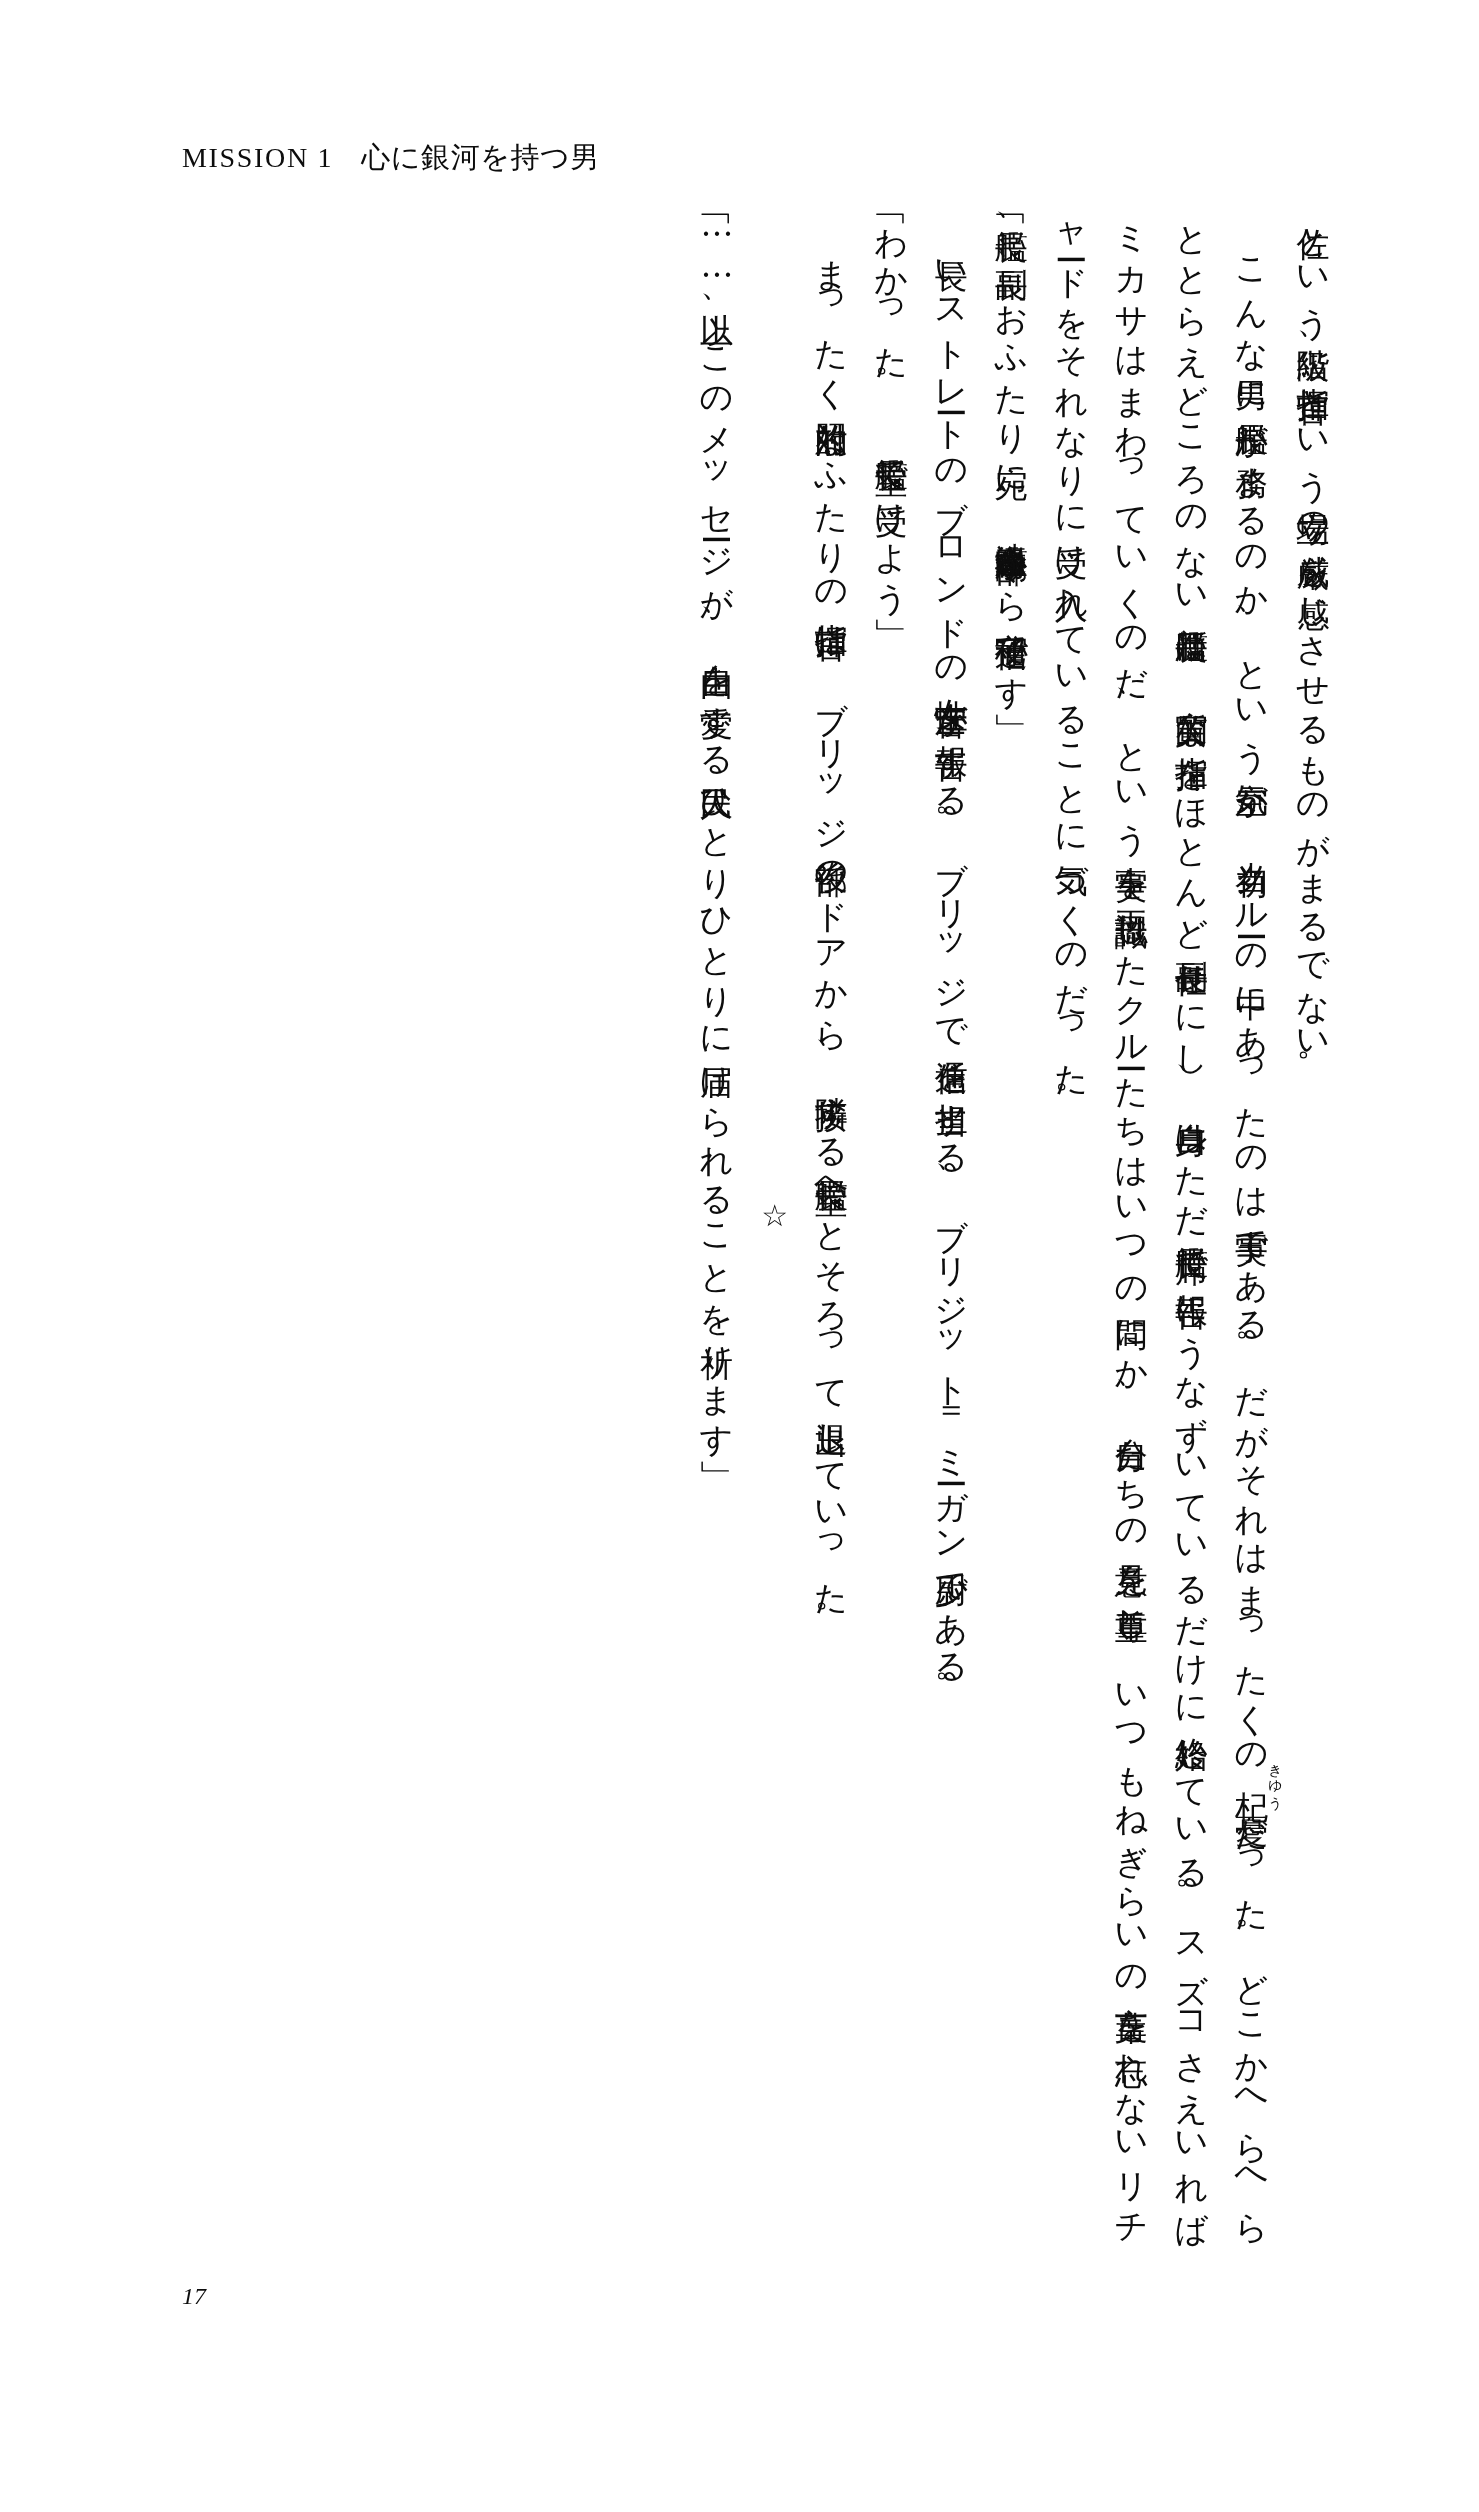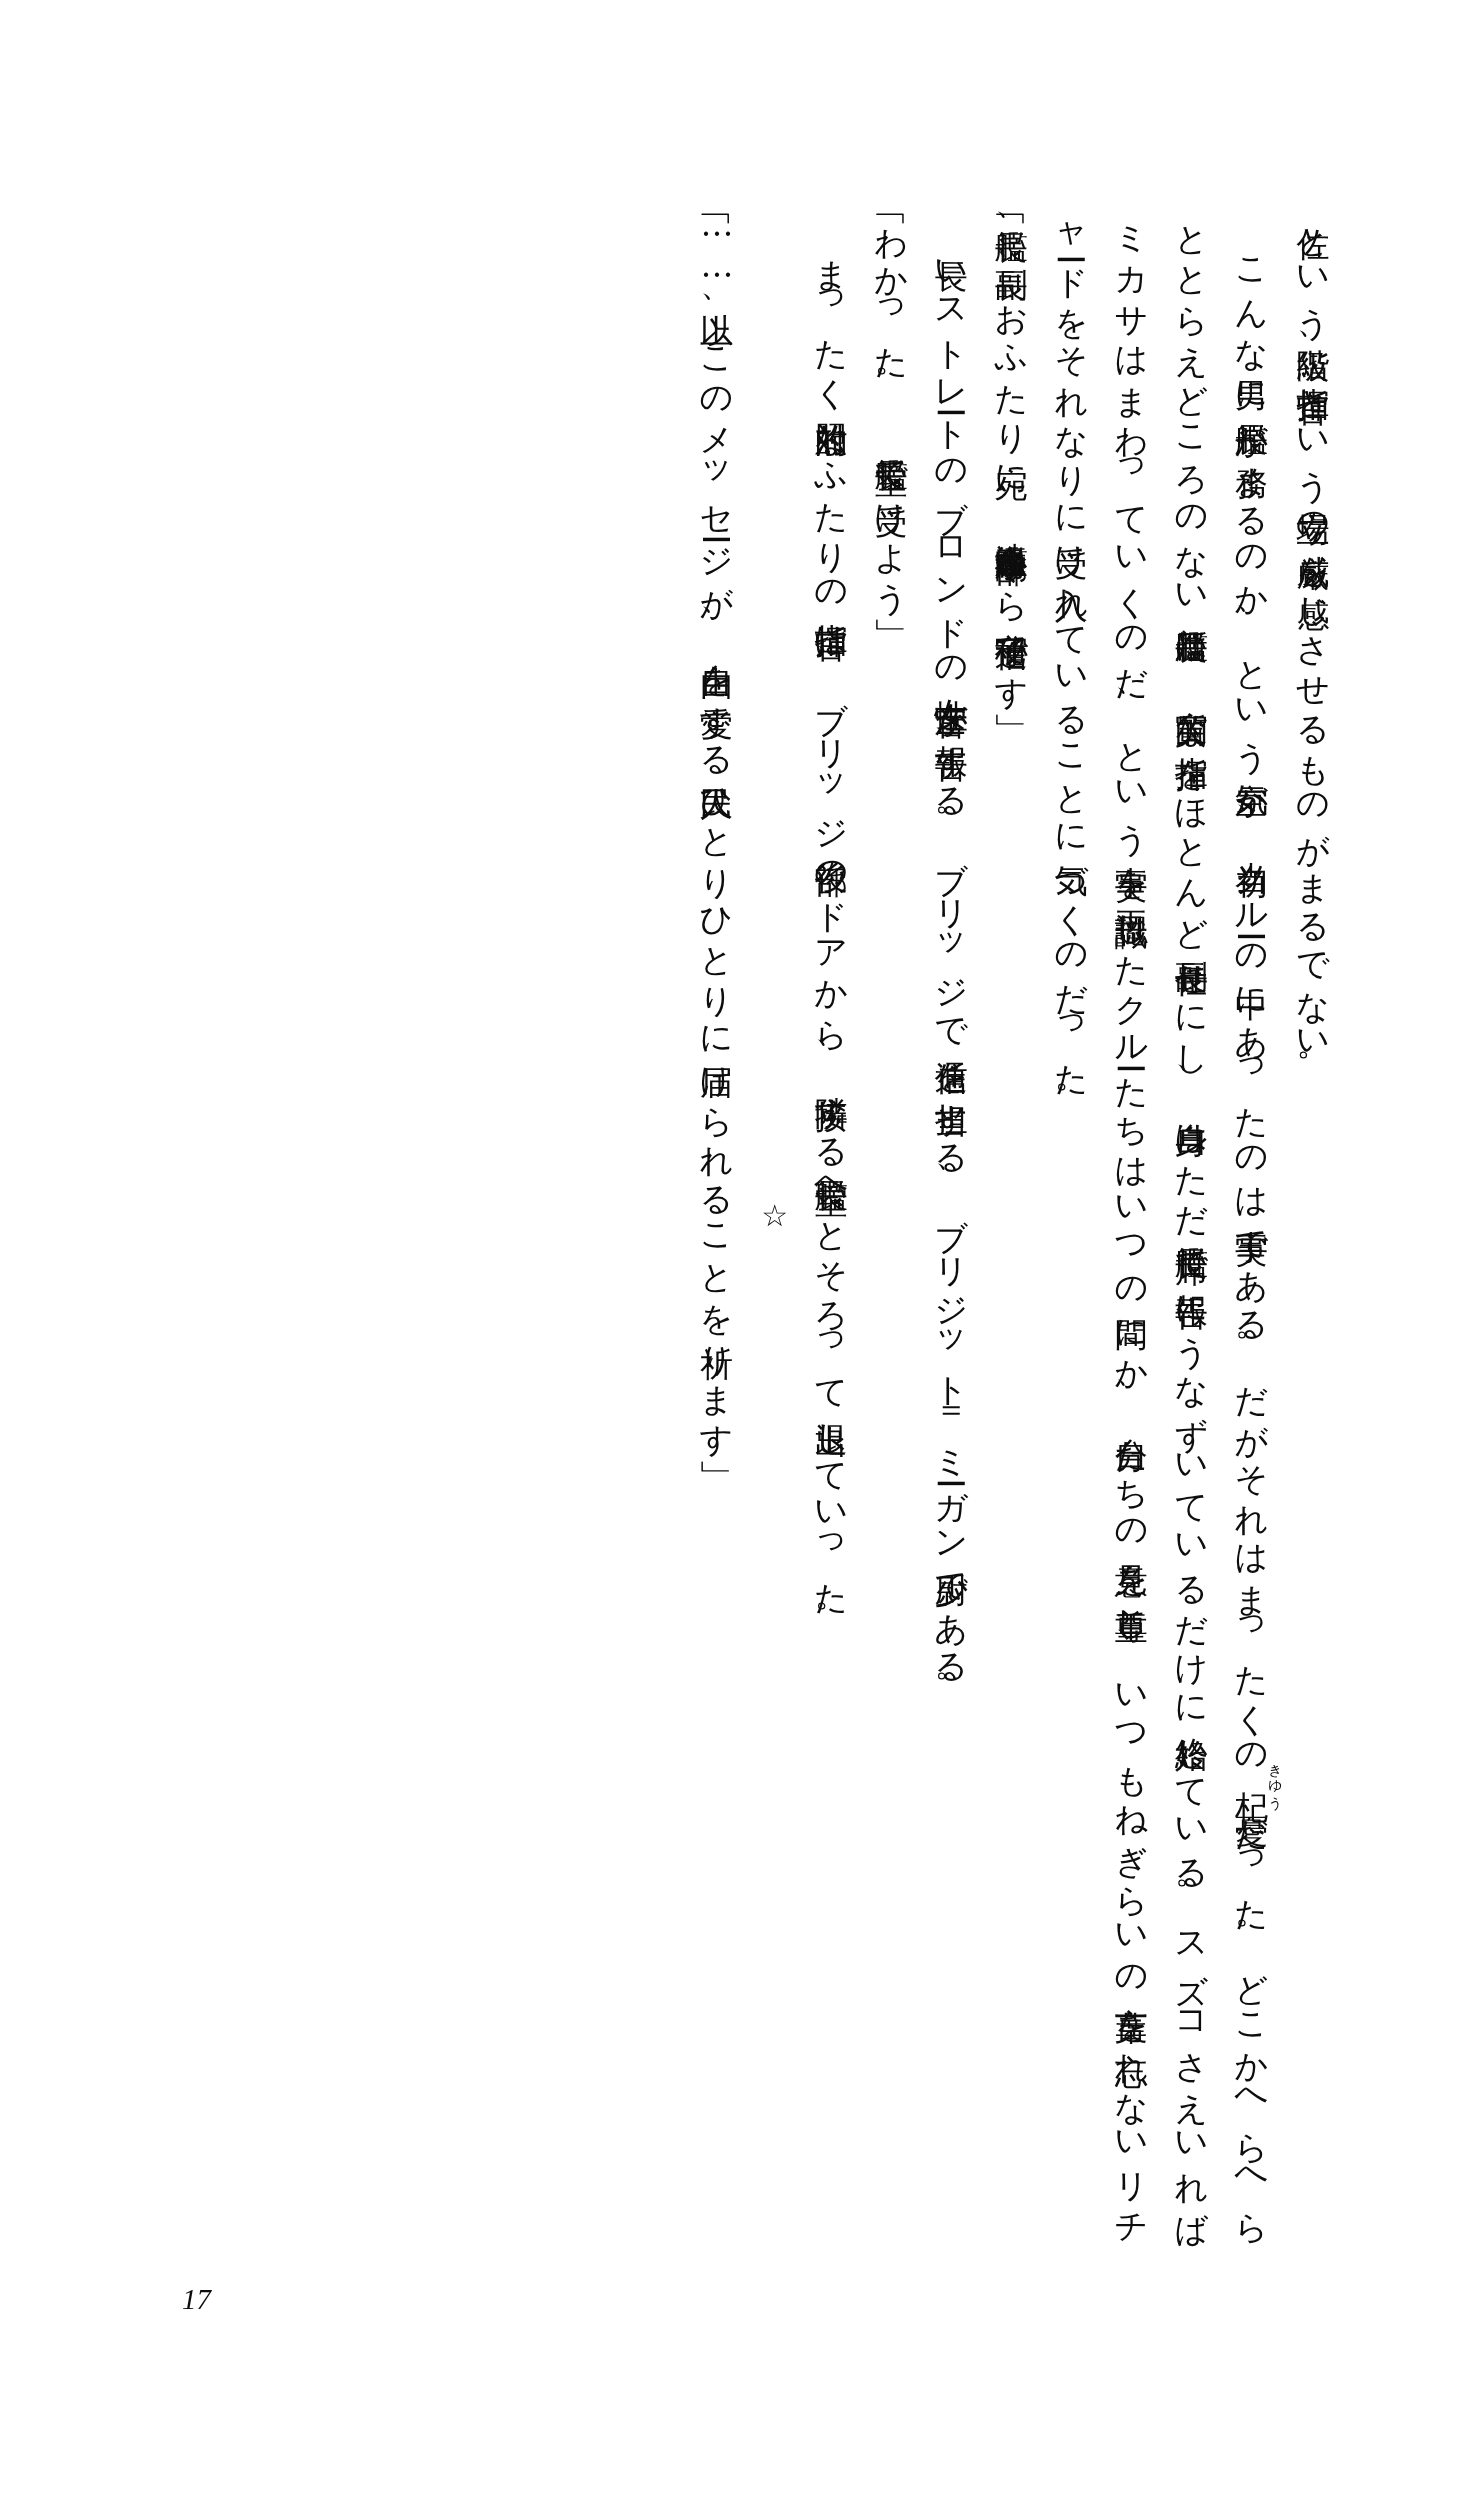--- a/index.html
+++ b/index.html
@@ -79,30 +79,33 @@
   .star-line {
     text-align: center;
     margin: 0;
     font-size: 30px;
   }
   
   .folio {
     position: absolute;
     left: 182px;
     top: 2283px;
-    font-size: 29px;
+    font-size: 24px;
     font-style: italic;
     font-family: "Liberation Serif", "DejaVu Serif", serif;
   }
 </style>
 </head>
 <body>
 
 <div class="page">
 
+  <div class="header">
+    <span class="mission">MISSION 1</span><span class="title">心に銀河を持つ男</span>
+  </div>
 
   <div class="body-area">
     <div class="vtext">
 
       <p class="noindent">佐という階級、指揮官という立場の威厳を感じさせるものがまるでない。</p>
 
       <p class="indent"><span>こんな男に艦長が務まるのか、という空気が、当初クルーの中にあったのは事実である。だがそれはまったくの</span><ruby><span>杞憂</span><rt>きゆう</rt></ruby><span>だった。どこかへらへらととらえどころのない新艦長は、実質的な指揮をほとんど副長任せにし、自身はただ艦長席で報告にうなずいているだけに終始している。スズコさえいればミカサはまわっていくのだ、という事実を再認識したクルーたちはいつの間にか、自分たちの意見を尊重し、いつもねぎらいの言葉を忘れないリチャードをそれなりに受け入れていることに気づくのだった。</span></p>
 
       <p class="noindent">「艦長、副長、おふたり宛に、連合艦隊司令部から守秘通信です」</p>
 

